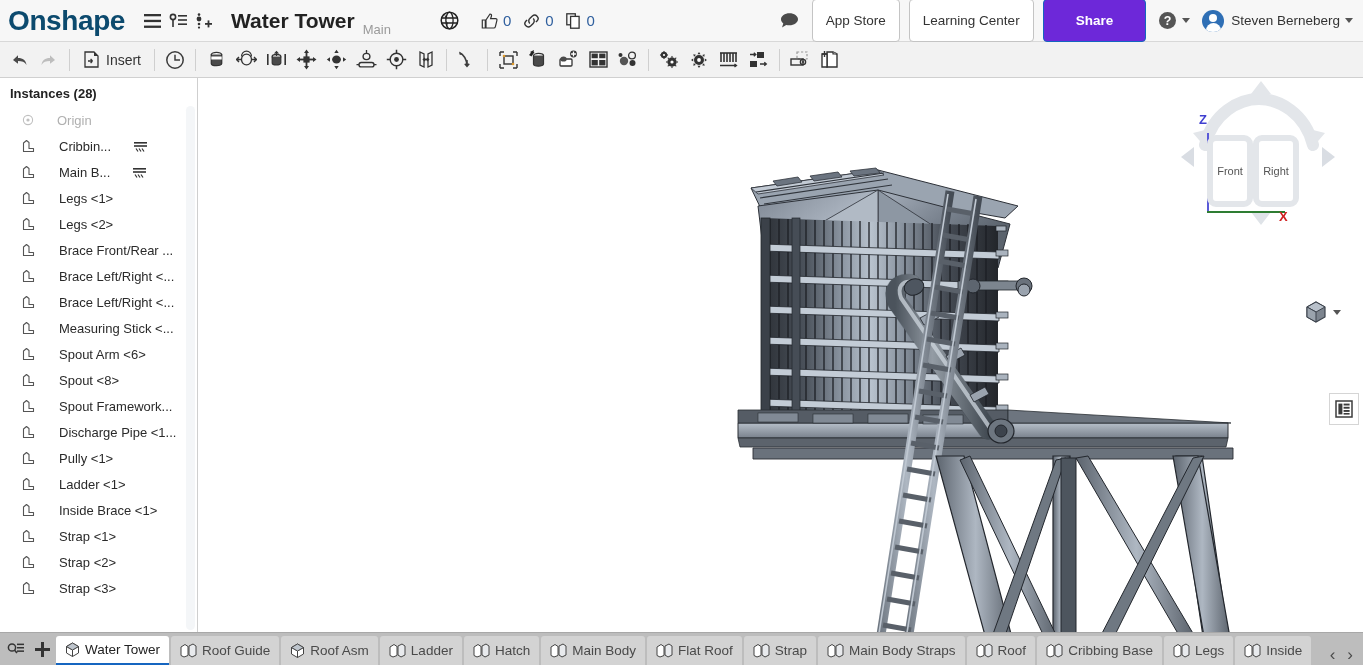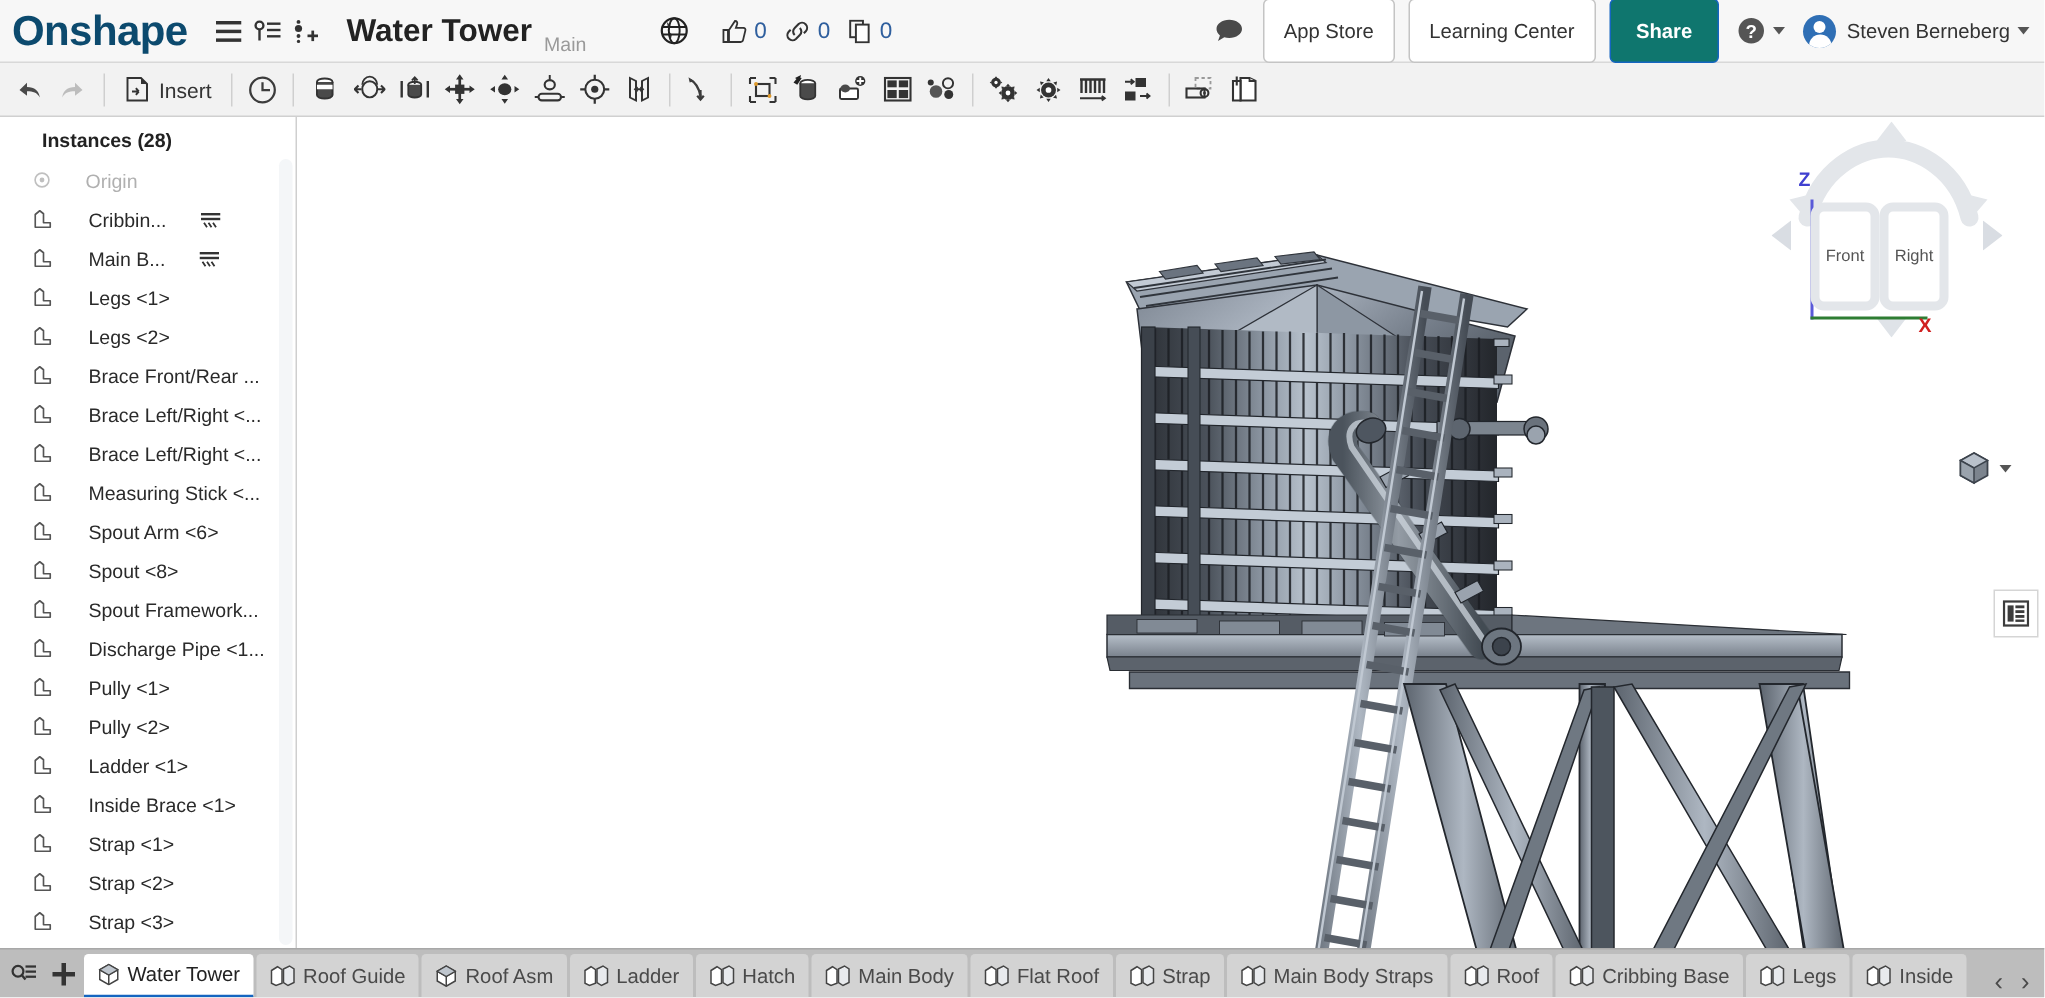--- a/index.html
+++ b/index.html
@@ -40,22 +40,22 @@
   .counter .num { font-size: 15px; color: #2f5f9e; }
   .header-spacer { flex: 1 1 auto; }
   .hbtn {
     height: 43px; padding: 0 13px;
     background: #fff; border: 1px solid #c4c4c4; border-radius: 4px;
     font-size: 13.5px; color: #333; cursor: pointer;
     display: flex; align-items: center; margin-left: 9px;
     white-space: nowrap;
   }
   .hbtn.primary {
-    background: #0f766e; border-color: #1565c0; color: #fff;
-    font-weight: bold; padding: 0 17px;
+    background: #6d28d9; border-color: #1565c0; color: #fff;
+    font-weight: bold; padding: 0 32px;
   }
   .help-wrap { display: flex; align-items: center; margin-left: 12px; cursor: pointer; }
   .caret { width: 0; height: 0; border-left: 4px solid transparent;
            border-right: 4px solid transparent; border-top: 5px solid #555;
            margin-left: 5px; }
   .avatar {
     width: 22px; height: 22px; border-radius: 50%;
     background: #2f6fb5; margin-left: 12px; position: relative; overflow: hidden;
   }
   .avatar::before { content:""; position:absolute; width:8px; height:8px; border-radius:50%;
@@ -87,21 +87,21 @@
   .body-wrap { flex: 1 1 auto; display: flex; min-height: 0; position: relative; }
 
   
   .sidebar {
     width: 198px; flex: 0 0 198px;
     background: #fff; border-right: 1px solid #cfcfcf;
     display: flex; flex-direction: column; position: relative;
   }
   .sb-title {
     font-size: 13px; font-weight: bold; color: #222;
-    padding: 8px 10px 6px 28px;
+    padding: 8px 10px 6px 10px;
   }
   .sb-list { flex: 1 1 auto; overflow: hidden; position: relative; }
   .sb-row {
     height: 26px; display: flex; align-items: center;
     padding-left: 22px; gap: 23px; cursor: pointer; font-size: 13px; color: #2a2a2a;
     white-space: nowrap;
   }
   .sb-row.origin { color: #b0b0b0; }
   .sb-row .label { overflow: hidden; text-overflow: ellipsis; }
   .sb-scroll {
@@ -549,26 +549,20 @@
         <svg width="14" height="14" viewBox="0 0 14 14">
             <path d="M1.5 4 L4.5 1.5 L7 3.5 L7 9.5 L11.5 9.5 L11.5 12.5 L1.5 12.5 Z" fill="#fff" stroke="#555" stroke-width="1.1" stroke-linejoin="round"></path>
           </svg>
         <span class="label">Discharge Pipe &lt;1...</span>
       </div>
       <div class="sb-row">
         <svg width="14" height="14" viewBox="0 0 14 14">
             <path d="M1.5 4 L4.5 1.5 L7 3.5 L7 9.5 L11.5 9.5 L11.5 12.5 L1.5 12.5 Z" fill="#fff" stroke="#555" stroke-width="1.1" stroke-linejoin="round"></path>
           </svg>
         <span class="label">Pully &lt;1&gt;</span>
-      </div>
-      <div class="sb-row">
-        <svg width="14" height="14" viewBox="0 0 14 14">
-            <path d="M1.5 4 L4.5 1.5 L7 3.5 L7 9.5 L11.5 9.5 L11.5 12.5 L1.5 12.5 Z" fill="#fff" stroke="#555" stroke-width="1.1" stroke-linejoin="round"></path>
-          </svg>
-        <span class="label">Pully &lt;2&gt;</span>
       </div>
       <div class="sb-row">
         <svg width="14" height="14" viewBox="0 0 14 14">
             <path d="M1.5 4 L4.5 1.5 L7 3.5 L7 9.5 L11.5 9.5 L11.5 12.5 L1.5 12.5 Z" fill="#fff" stroke="#555" stroke-width="1.1" stroke-linejoin="round"></path>
           </svg>
         <span class="label">Ladder &lt;1&gt;</span>
       </div>
       <div class="sb-row">
         <svg width="14" height="14" viewBox="0 0 14 14">
             <path d="M1.5 4 L4.5 1.5 L7 3.5 L7 9.5 L11.5 9.5 L11.5 12.5 L1.5 12.5 Z" fill="#fff" stroke="#555" stroke-width="1.1" stroke-linejoin="round"></path>

